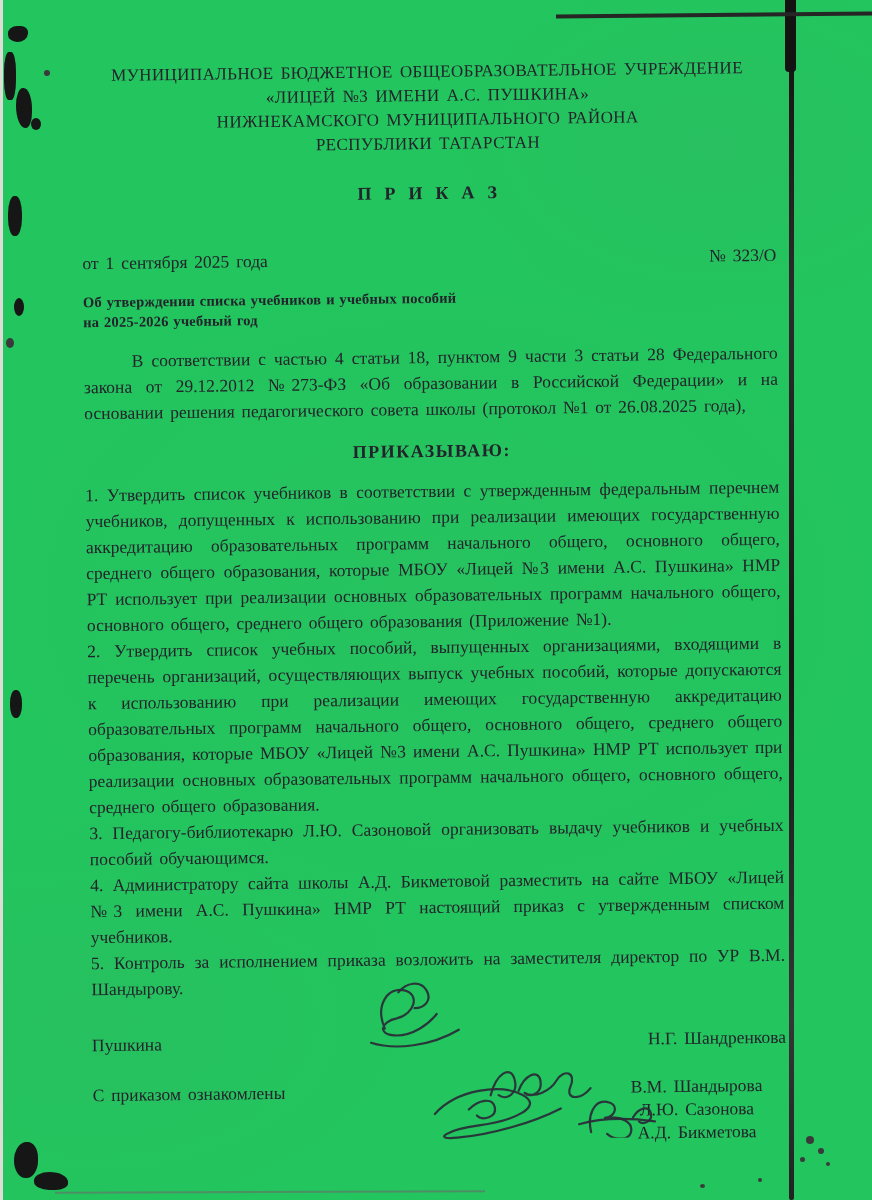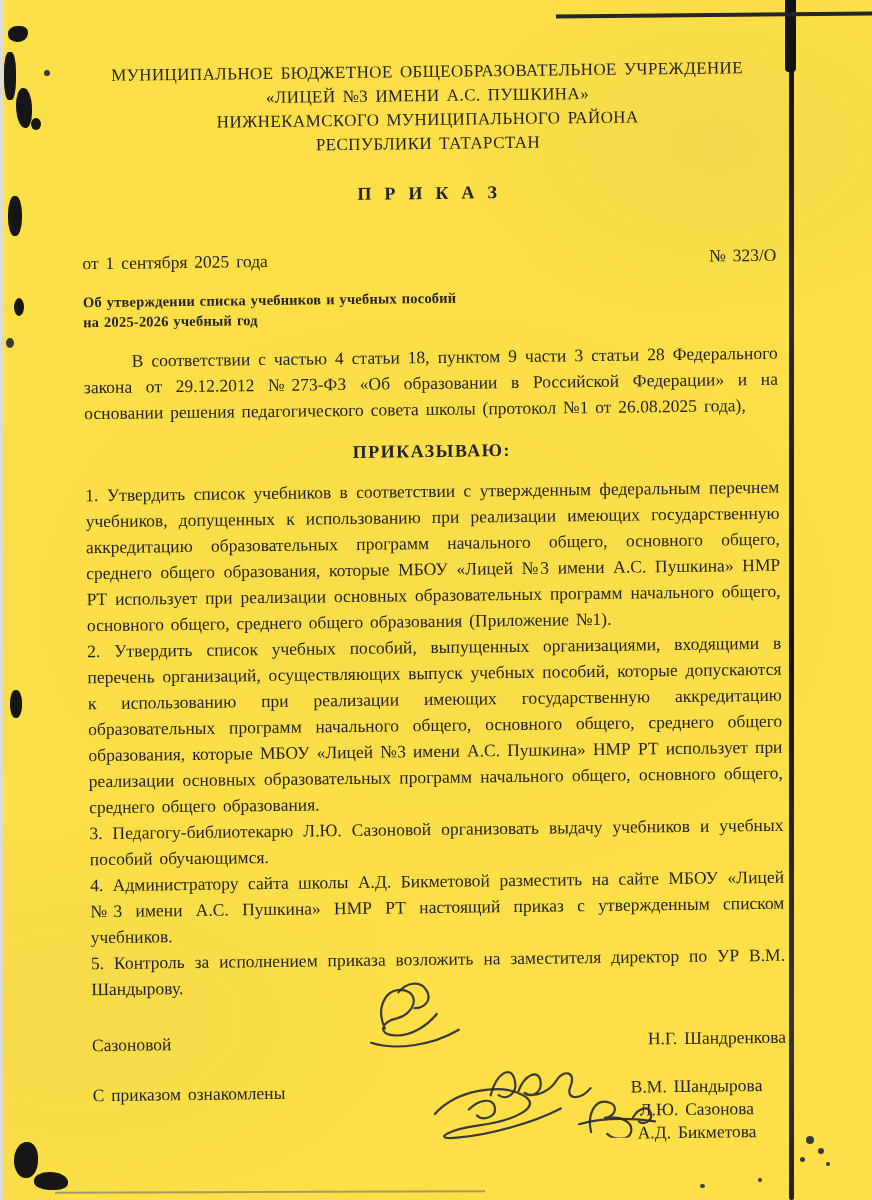--- a/index.html
+++ b/index.html
@@ -1,20 +1,20 @@
 <!DOCTYPE html>
 <html><head>
 <meta charset="utf-8">
 <style>
   html, body { margin:0; padding:0; background:#9a9a9a; }
   .page {
     position:relative;
     width:872px; height:1200px;
     margin:0 auto;
-    background:#fde047;
+    background:#22c55e;
     overflow:hidden;
     font-family:"Liberation Serif","DejaVu Serif",serif;
     color:#23232b;
   }
   
   .page::before{
     content:""; position:absolute; inset:0; pointer-events:none;
     background:
       radial-gradient(ellipse 400px 260px at 82% 12%, rgba(120,120,115,0.07), transparent 70%),
       radial-gradient(ellipse 500px 300px at 10% 85%, rgba(120,120,115,0.06), transparent 70%),
@@ -81,21 +81,21 @@
 
     <div class="items">
       <p class="item">1. Утвердить список учебников в соответствии с утвержденным федеральным перечнем учебников, допущенных к использованию при реализации имеющих государственную аккредитацию образовательных программ начального общего, основного общего, среднего общего образования, которые МБОУ «Лицей №3 имени А.С. Пушкина» НМР РТ использует при реализации основных образовательных программ начального общего, основного общего, среднего общего образования (Приложение №1).</p>
       <p class="item">2. Утвердить список учебных пособий, выпущенных организациями, входящими в перечень организаций, осуществляющих выпуск учебных пособий, которые допускаются к использованию при реализации имеющих государственную аккредитацию образовательных программ начального общего, основного общего, среднего общего образования, которые МБОУ «Лицей №3 имени А.С. Пушкина» НМР РТ использует при реализации основных образовательных программ начального общего, основного общего, среднего общего образования.</p>
       <p class="item">3. Педагогу-библиотекарю Л.Ю. Сазоновой организовать выдачу учебников и учебных пособий обучающимся.</p>
       <p class="item">4. Администратору сайта школы А.Д. Бикметовой разместить на сайте МБОУ «Лицей №3 имени А.С. Пушкина» НМР РТ настоящий приказ с утвержденным списком учебников.</p>
       <p class="item">5. Контроль за исполнением приказа возложить на заместителя директор по УР В.М. Шандырову.</p>
     </div>
 
     <div class="sig-row director">
-      <span>Сазоновой</span>
+      <span>Пушкина</span>
       <span>Н.Г. Шандренкова</span>
       <svg class="sig-svg" style="left:255px; top:-50px;" width="130" height="78" viewBox="0 0 130 78">
         <path d="M38 50 C28 26 42 8 58 12 C74 16 68 36 50 40 C34 43 30 56 48 57 C66 58 82 46 90 36"></path>
         <path d="M52 14 C60 4 74 2 80 12 C86 22 78 30 68 30"></path>
         <path d="M24 64 C48 72 84 68 112 52"></path>
       </svg>
     </div>
 
     <div class="sig-row ack">
       <span>С приказом ознакомлены</span>

